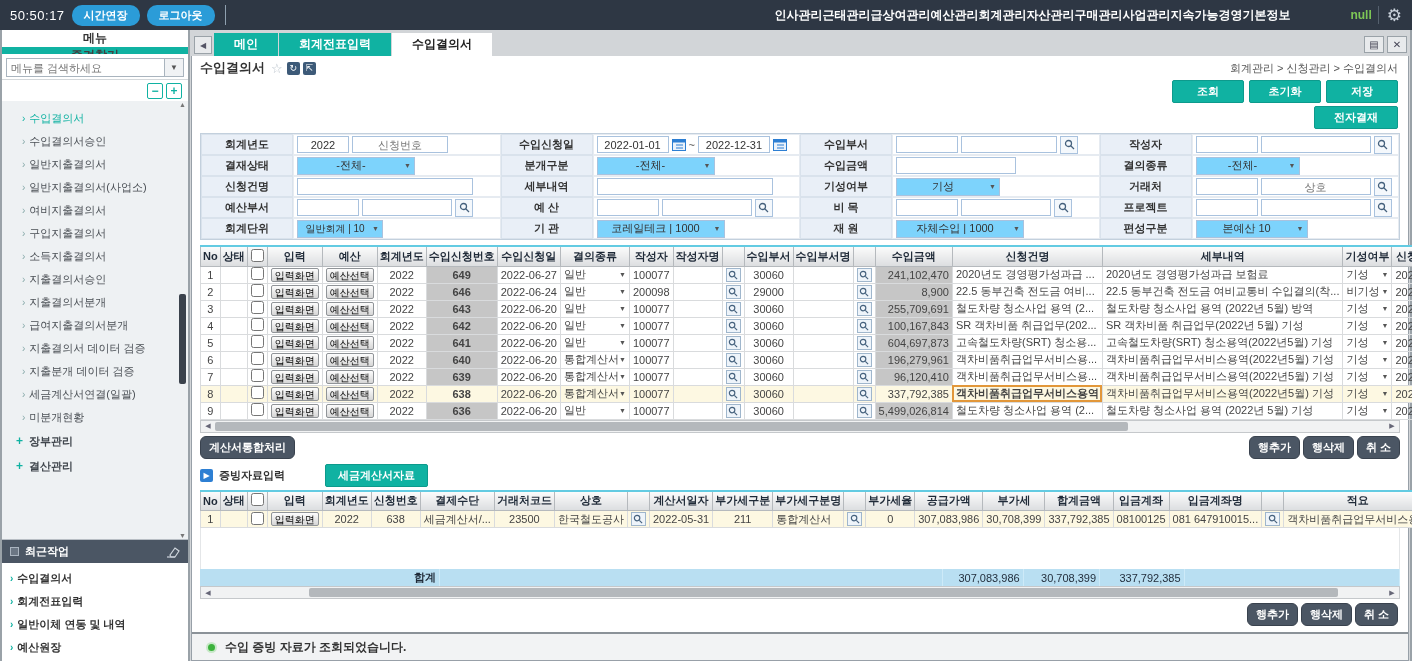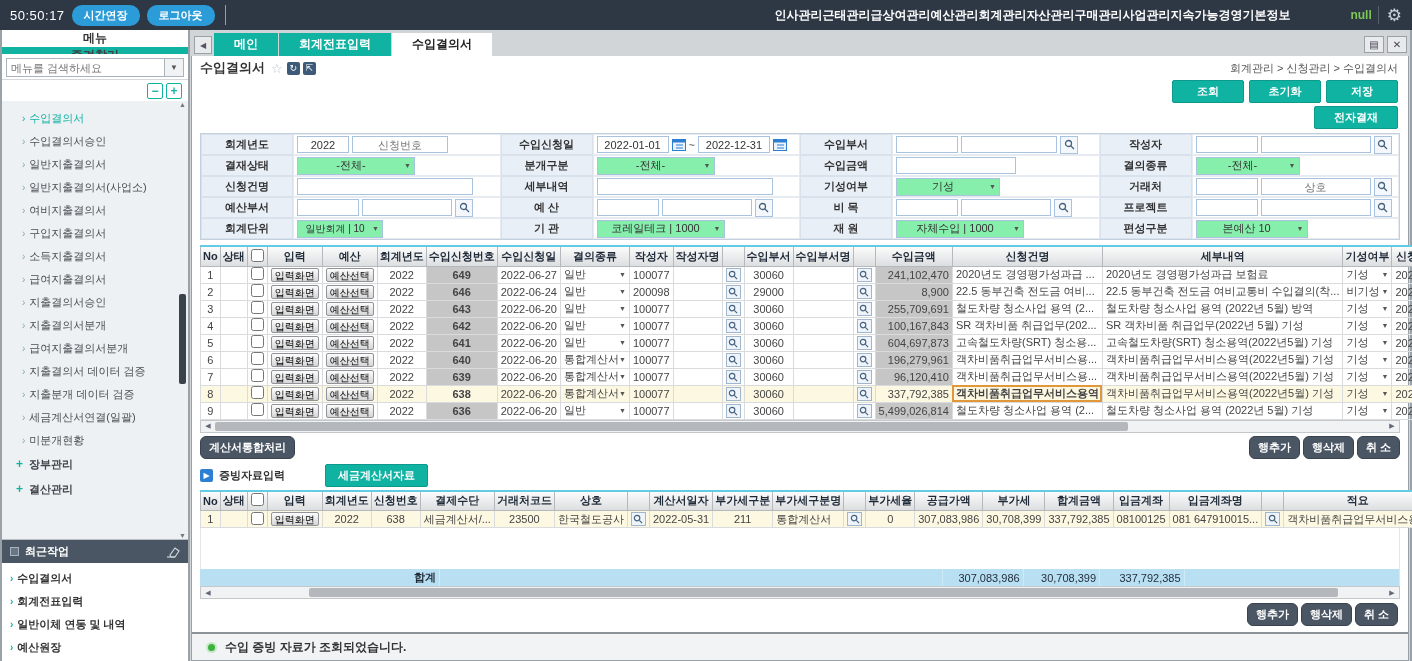--- a/index.html
+++ b/index.html
@@ -70,21 +70,21 @@
   .actionbar { display:flex; justify-content:flex-end; gap:5px; padding:2px 10px 0 0; }
   .btn-teal { background:#10b2a2; color:#fff; border:1px solid #0d9a8c; font-weight:bold; font-size:11px; padding:3px 0; width:72px; text-align:center; border-radius:2px; cursor:pointer; }
   .btn-teal.wide { width:84px; }
 
   
   .formgrid { margin:4px 8px 5px 8px; border:1px solid #c3d0dd; display:grid; grid-template-columns:92px 1fr 92px 1fr 92px 1fr 92px 1fr; }
   .f-label { background:#e9eff7; border:1px solid #d9e2ec; display:flex; align-items:center; justify-content:center; font-weight:bold; color:#333; height:21px; }
   .f-field { background:#fff; border:1px solid #e6ebf1; display:flex; align-items:center; gap:3px; padding:0 3px; height:21px; white-space:nowrap; overflow:hidden; }
   .inp { border:1px solid #a9c2de; height:17px; font-size:11px; font-family:inherit; text-align:center; color:#333; padding:0 2px; }
   .inp.left { text-align:left; }
-  .sel { border:1px solid #a9c2de; height:18px; display:flex; align-items:center; background:#86efac; cursor:pointer; padding:0 3px; }
+  .sel { border:1px solid #a9c2de; height:18px; display:flex; align-items:center; background:#7dd3fc; cursor:pointer; padding:0 3px; }
   .sel span.txt { flex:1; text-align:center; color:#333; }
   .sel .caret { font-size:7px; color:#555; margin-left:3px; }
   .magbtn { width:18px; height:18px; border:1px solid #a9c2de; background:#f4f8fc; display:inline-flex; align-items:center; justify-content:center; cursor:pointer; flex:none; }
   .tilde { color:#555; }
 
   
   .gridwrap { margin:0 8px; display:flex; min-height:0; }
   table.grid { border-collapse:collapse; table-layout:fixed; font-size:11px; }
   table.grid th { background:linear-gradient(#fbfbfb,#dcdee0); border:1px solid #b5b9bd; border-top:2px solid #63cbe2; height:20px; font-weight:bold; color:#1f2a38; padding:0 2px; overflow:hidden; white-space:nowrap; }
   table.grid td { border:1px solid #d9dbdd; height:17px; padding:0 3px; overflow:hidden; white-space:nowrap; color:#444; }
@@ -168,21 +168,20 @@
         <div class="tree-thumb"></div>
         <span class="arr" style="bottom:0">▼</span>
       </div>
     <div class="tree-item selected" style="padding-left: 6px;"><span class="arrow">›</span>수입결의서</div>
         <div class="tree-item" style="padding-left: 6px;"><span class="arrow">›</span>수입결의서승인</div>
         <div class="tree-item" style="padding-left: 6px;"><span class="arrow">›</span>일반지출결의서</div>
         <div class="tree-item" style="padding-left: 6px;"><span class="arrow">›</span>일반지출결의서(사업소)</div>
         <div class="tree-item" style="padding-left: 6px;"><span class="arrow">›</span>여비지출결의서</div>
         <div class="tree-item" style="padding-left: 6px;"><span class="arrow">›</span>구입지출결의서</div>
         <div class="tree-item" style="padding-left: 6px;"><span class="arrow">›</span>소득지출결의서</div>
-        <div class="tree-item" style="padding-left: 6px;"><span class="arrow">›</span>급여지출결의서</div>
         <div class="tree-item" style="padding-left: 6px;"><span class="arrow">›</span>지출결의서승인</div>
         <div class="tree-item" style="padding-left: 6px;"><span class="arrow">›</span>지출결의서분개</div>
         <div class="tree-item" style="padding-left: 6px;"><span class="arrow">›</span>급여지출결의서분개</div>
         <div class="tree-item" style="padding-left: 6px;"><span class="arrow">›</span>지출결의서 데이터 검증</div>
         <div class="tree-item" style="padding-left: 6px;"><span class="arrow">›</span>지출분개 데이터 검증</div>
         <div class="tree-item" style="padding-left: 6px;"><span class="arrow">›</span>세금계산서연결(일괄)</div>
         <div class="tree-item" style="padding-left: 6px;"><span class="arrow">›</span>미분개현황</div>
         <div class="tree-group"><span class="plus">+</span>장부관리</div>
         <div class="tree-group"><span class="plus">+</span>결산관리</div>
       </div>

